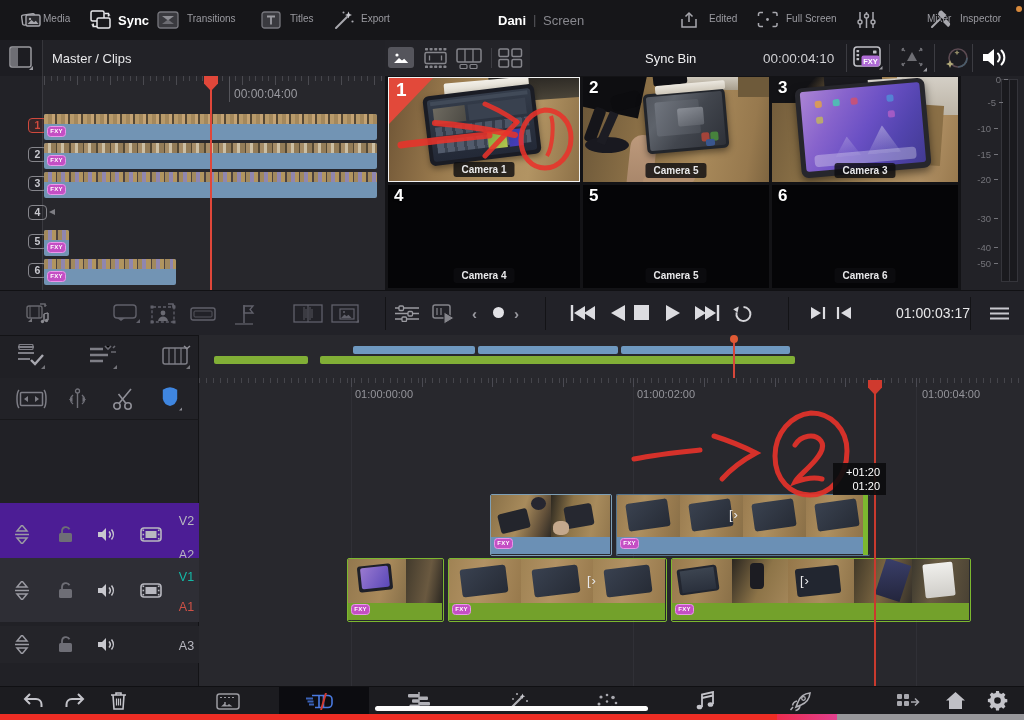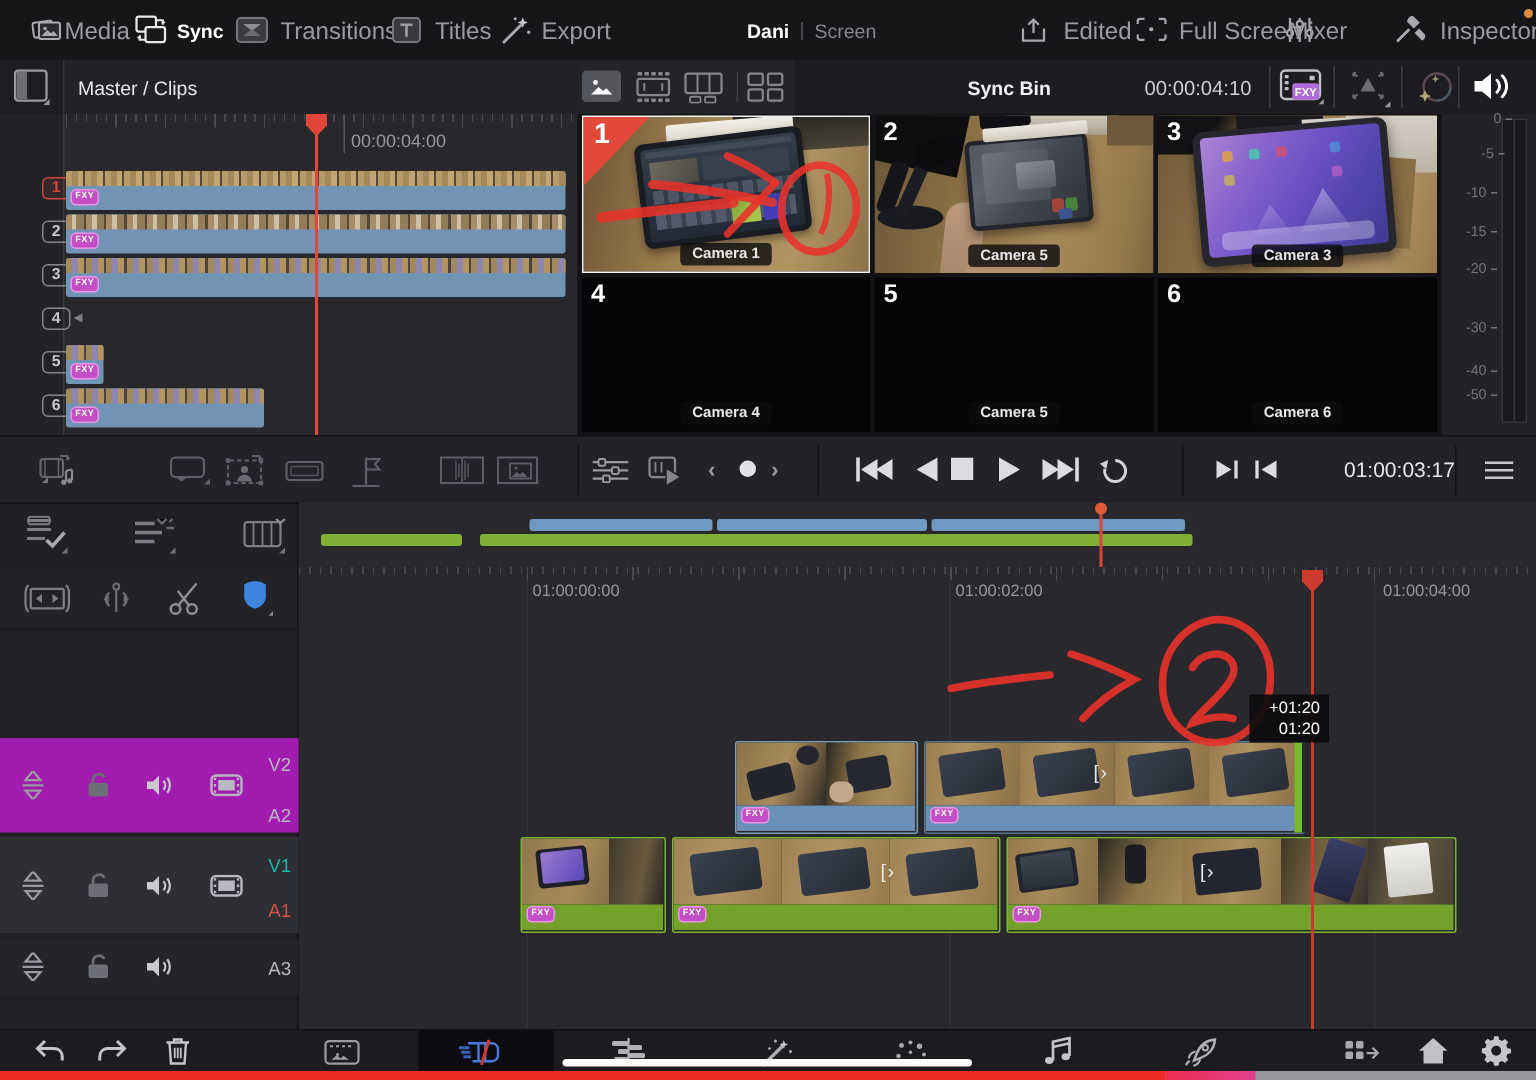--- a/index.html
+++ b/index.html
@@ -1,19 +1,19 @@
 <!DOCTYPE html>
 <html><head>
 <meta charset="utf-8">
 <style>
 *{margin:0;padding:0;box-sizing:border-box}
 html,body{width:1024px;height:720px;overflow:hidden;background:#101013;font-family:"Liberation Sans",sans-serif}
 #app{position:relative;width:1024px;height:720px;background:#19191d;overflow:hidden}
 .abs{position:absolute}
-.lbl{color:#9b9ba1;font-size:16px}
+.lbl{color:#9b9ba1;font-size:10px}
 svg{display:block}
 .badge{position:absolute;left:28px;width:19px;height:15px;border:1.5px solid #85858b;border-radius:4px;color:#c8c8ce;font-size:10.5px;font-weight:bold;text-align:center;line-height:12px}
 .badge:after{content:"";position:absolute;left:20px;top:3px;border-right:6px solid #7e7e84;border-top:3.5px solid transparent;border-bottom:3.5px solid transparent}
 .b-red{border-color:#d0493d;color:#d0493d;background:rgba(208,73,61,.12)}
 .b-red:after{border-right-color:#d0493d}
 .lclip{position:absolute;left:44px;height:26px;background:#7294b4;border-radius:2px}
 .fs{height:10px;border-radius:2px 2px 0 0}
 .fs1{background:repeating-linear-gradient(90deg,#b89a6a 0 4px,#a4885c 4px 8px,#c4a374 8px 11.5px,#564834 11.5px 13px)}
 .fs2{background:repeating-linear-gradient(90deg,#a68d68 0 4px,#ccbfa4 4px 7px,#937c58 7px 12px,#544834 12px 13.5px)}
 .fs3{background:repeating-linear-gradient(90deg,#a1895e 0 4px,#8f86b0 4px 8px,#b1955f 8px 12px,#4c4240 12px 13.5px)}
@@ -105,21 +105,21 @@
         <g stroke="#a8a8ae" stroke-width="1.5">
           <path d="M4 2v16M10.5 2v16M17 2v16"></path>
         </g>
         <g fill="#1a1a1d" stroke="#a8a8ae" stroke-width="1.4">
           <circle cx="4" cy="12" r="2"></circle>
           <circle cx="10.5" cy="6" r="2"></circle>
           <circle cx="17" cy="12" r="2"></circle>
         </g>
       </svg>
     </div>
-<div class="abs lbl" style="left:859px;top:13px">Mixer</div>
+<div class="abs lbl" style="left:927px;top:13px">Mixer</div>
 <div class="abs" style="left:930px;top:10px">
       <svg width="22" height="20" viewBox="0 0 22 20">
         <path d="M2 17l7-7" stroke="#a8a8ae" stroke-width="2" stroke-linecap="round"></path>
         <path d="M8 4.5L12.5 9l4-4L12 .7C10 .2 8.5 2 8 4.5z" fill="#a8a8ae"></path>
         <path d="M13 12l5 5c1.5-.5 2.5-2 2-4l-4-4z" fill="#a8a8ae"></path>
       </svg>
     </div>
 <div class="abs lbl" style="left:960px;top:13px">Inspector</div>
 <div class="abs" style="left:1016px;top:6px;width:6px;height:6px;border-radius:50%;background:#d98a3c"></div>
 
@@ -168,21 +168,21 @@
   <div class="abs" style="left:106px;top:8px;width:1px;height:20px;background:#3c3c42"></div>
   <svg class="abs" style="left:113px;top:8px" width="25" height="20" viewBox="0 0 25 20">
         <g fill="none" stroke="#85858b" stroke-width="1.5">
           <rect x="1" y="1" width="9.5" height="7.5" rx="1.2"></rect>
           <rect x="14" y="1" width="9.5" height="7.5" rx="1.2"></rect>
           <rect x="1" y="11.5" width="9.5" height="7.5" rx="1.2"></rect>
           <rect x="14" y="11.5" width="9.5" height="7.5" rx="1.2"></rect>
         </g>
       </svg>
 </div>
-<div class="abs" style="left:645px;top:51px;color:#f0f0f2;font-size:13px;font-weight:bold">Sync Bin</div>
+<div class="abs" style="left:645px;top:51px;color:#f0f0f2;font-size:13px;font-weight:normal">Sync Bin</div>
 <div class="abs" style="left:763px;top:51px;color:#cfcfd3;font-size:13.5px">00:00:04:10</div>
 <div class="abs" id="vh-right" style="left:846px;top:40px">
   <div class="abs" style="left:0;top:4px;width:1px;height:28px;background:#3c3c42"></div>
   <svg class="abs" style="left:7px;top:6px" width="30" height="24" viewBox="0 0 30 24">
         <rect x="1" y="1" width="26" height="19" rx="3" fill="none" stroke="#c0c0c6" stroke-width="1.6"></rect>
         <g fill="#c0c0c6">
           <rect x="3.5" y="4" width="2.6" height="2.2" rx=".5"></rect>
           <rect x="3.5" y="8" width="2.6" height="2.2" rx=".5"></rect>
           <rect x="3.5" y="12" width="2.6" height="2.2" rx=".5"></rect>
           <rect x="20" y="4.5" width="3.5" height="3" rx=".6"></rect>
@@ -627,21 +627,21 @@
   <div class="abs" style="left:675px;top:10px;width:1.5px;height:298px;background:#c93a2e"></div>
   <svg class="abs" style="left:668px;top:2px" width="16" height="15" viewBox="0 0 16 15">
         <path d="M1 0h14v7.5L8 15 1 7.5z" fill="#cf3a2e"></path>
       </svg>
 
   <div class="abs" style="left:634px;top:85px;width:53px;height:32px;background:rgba(12,12,14,.92);color:#fff;font-size:11px;text-align:right;padding:2px 6px;line-height:14px">+01:20<br>01:20</div>
 </div>
 
 <div class="abs" style="left:0;top:420px;width:199px;height:266px;background:#212126;border-right:1px solid #131316"></div>
 <div class="abs" id="trackheads" style="left:0;top:378px">
-  <div class="trow" style="top:114px;height:63px;background:#a21caf">
+  <div class="trow" style="top:125px;height:63px;background:#4c1d95">
     <svg class="thi" style="left:13px;top:22px" width="18" height="19" viewBox="0 0 18 19">
           <path d="M9 0l5 6H4zM9 19l5-6H4z" fill="none" stroke="#9a9aa2" stroke-width="1.5"></path>
           <path d="M2 9.5h14" stroke="#9a9aa2" stroke-width="1.5"></path>
         </svg>
     <svg class="thi" style="left:58px;top:23px" width="16" height="17" viewBox="0 0 16 17">
           <rect x="1" y="7" width="13" height="9" rx="1.5" fill="#6e6e76"></rect>
           <path d="M4 7V5a4 4 0 017.5-1.8" fill="none" stroke="#6e6e76" stroke-width="1.8"></path>
         </svg>
     <svg class="thi" style="left:97px;top:23px" width="20" height="17" viewBox="0 0 20 17">
           <path d="M1 6v5h4l4 4V2L5 6z" fill="#c8c8ce"></path>

